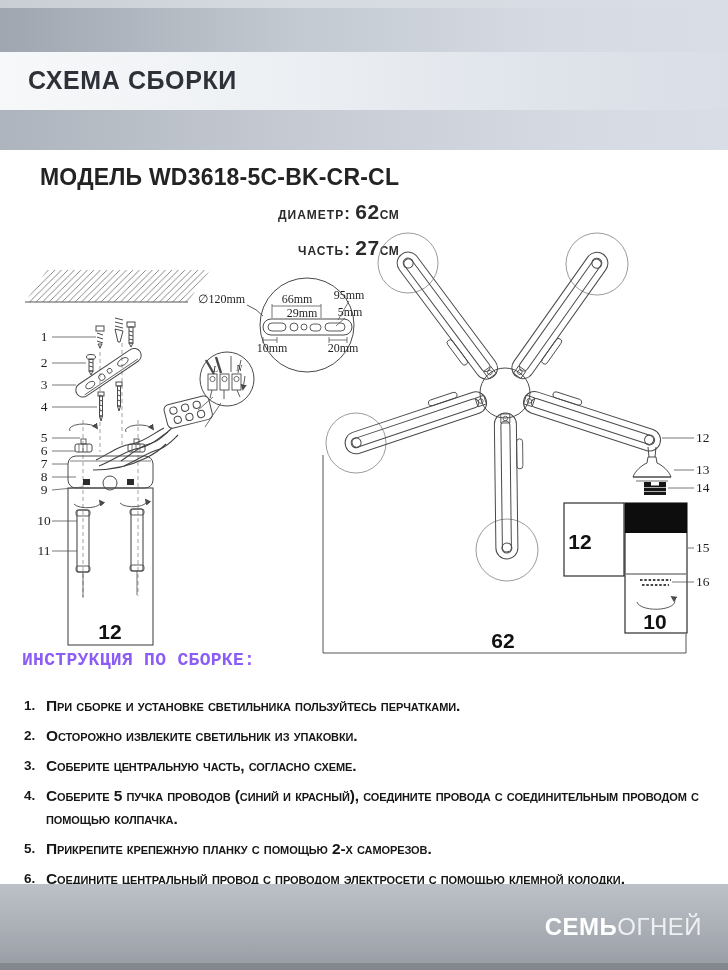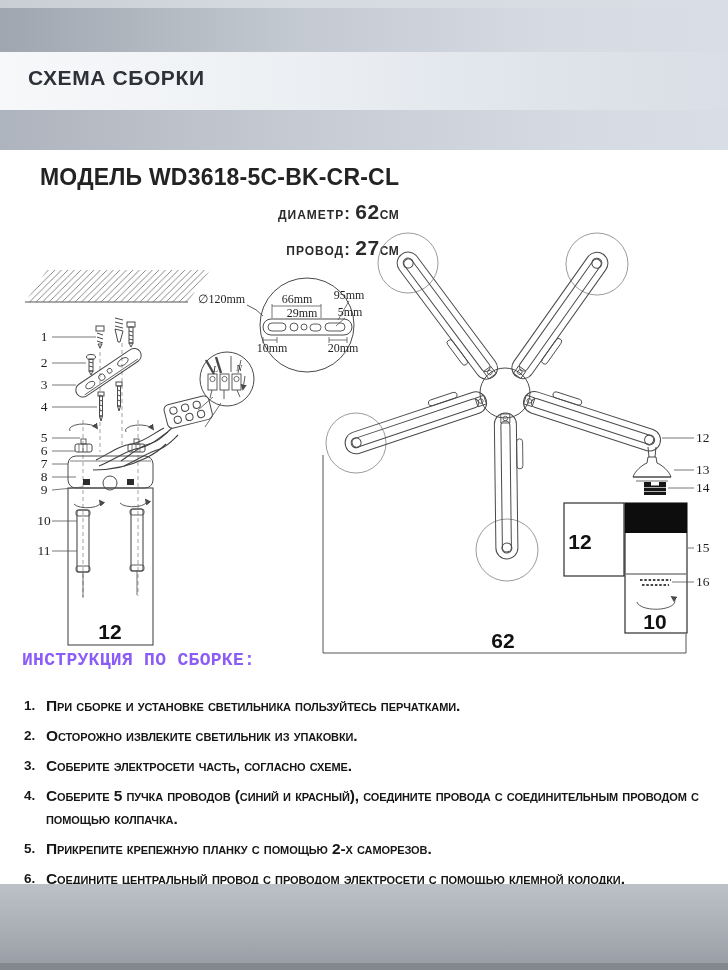--- a/index.html
+++ b/index.html
@@ -9,21 +9,21 @@
   
   .hdr{position:absolute;left:0;top:0;width:728px;height:150px;}
   .hdr .b1{position:absolute;left:0;top:0;width:100%;height:8px;
            background:linear-gradient(90deg,#c9ced5 0%,#d6dbe2 40%,#d9dee6 100%);}
   .hdr .b2{position:absolute;left:0;top:8px;width:100%;height:44px;
            background:linear-gradient(90deg,#a0a6af 0%,#c3c9d1 40%,#d6dbe3 75%,#d9dee6 100%);}
   .hdr .b3{position:absolute;left:0;top:52px;width:100%;height:58px;
            background:linear-gradient(90deg,#f7f8fa 0%,#eef1f4 35%,#dfe4eb 75%,#dadfe7 100%);}
   .hdr .b4{position:absolute;left:0;top:110px;width:100%;height:40px;
            background:linear-gradient(90deg,#aeb4bd 0%,#c8cdd5 45%,#d6dbe3 80%,#d9dee6 100%);}
-  .hdr-title{position:absolute;left:28px;top:66px;font-size:21px;font-weight:700;
+  .hdr-title{position:absolute;left:28px;top:66px;font-size:25px;font-weight:700;
              letter-spacing:0.6px;color:#2e3238;}
 
   
   .model{position:absolute;left:40px;top:164px;text-align:right;}
   .model-name{font-size:23px;font-weight:700;color:#232323;letter-spacing:0.2px;}
   .spec{margin-top:7px;font-weight:700;color:#2a2a2a;line-height:27px;}
   .spec .lbl{font-size:17px;font-variant:small-caps;letter-spacing:1px;margin-top:29px;}
   .spec .val{font-size:21px;letter-spacing:0.5px;}
   .spec .unit{font-size:17px;font-variant:small-caps;letter-spacing:0.5px;}
 
@@ -65,21 +65,21 @@
     <div class="hdr-title">СХЕМА СБОРКИ</div>
   </div>
 
   <div class="model">
     <div class="model-name">МОДЕЛЬ WD3618-5C-BK-CR-CL</div>
     <div class="spec">
       <span class="lbl">диаметр:</span>
       <span class="val">62</span><span class="unit">см</span>
     </div>
     <div class="spec">
-      <span class="lbl">провод:</span>
+      <span class="lbl">часть:</span>
       <span class="val">27</span><span class="unit">см</span>
     </div>
   </div>
 
   <svg class="diagram" viewBox="0 0 728 660" width="728" height="660">
     <defs>
       <pattern id="hatch" patternUnits="userSpaceOnUse" width="6.5" height="6.5">
         <line x1="0" y1="6.5" x2="6.5" y2="0" stroke="#7b7b7b" stroke-width="0.9"></line>
       </pattern>
       <marker id="arw" markerWidth="7" markerHeight="7" refX="5" refY="3.5" orient="auto">
@@ -376,34 +376,37 @@
       <div class="step">
         <span class="step-num">1.</span>
         <span class="step-text">При сборке и установке светильника пользуйтесь перчатками.</span>
       </div>
       <div class="step">
         <span class="step-num">2.</span>
         <span class="step-text">Осторожно извлеките светильник из упаковки.</span>
       </div>
       <div class="step">
         <span class="step-num">3.</span>
-        <span class="step-text">Соберите электросети часть, согласно схеме.</span>
+        <span class="step-text">Соберите центральную часть, согласно схеме.</span>
       </div>
       <div class="step">
         <span class="step-num">4.</span>
         <span class="step-text">Соберите 5 пучка проводов (синий и красный), соедините провода с соединительным проводом с помощью колпачка.</span>
       </div>
       <div class="step">
         <span class="step-num">5.</span>
         <span class="step-text">Прикрепите крепежную планку с помощью 2-х саморезов.</span>
       </div>
       <div class="step">
         <span class="step-num">6.</span>
         <span class="step-text">Соедините центральный провод с проводом электросети с помощью клемной колодки.</span>
       </div>
     </div>
   </div>
 
   <div class="ftr">
+    <div class="brand">
+      <span class="bb">СЕМЬ</span><span class="bl">ОГНЕЙ</span>
+    </div>
     <div class="edge"></div>
   </div>
 
 </div>
 
 </body></html>

